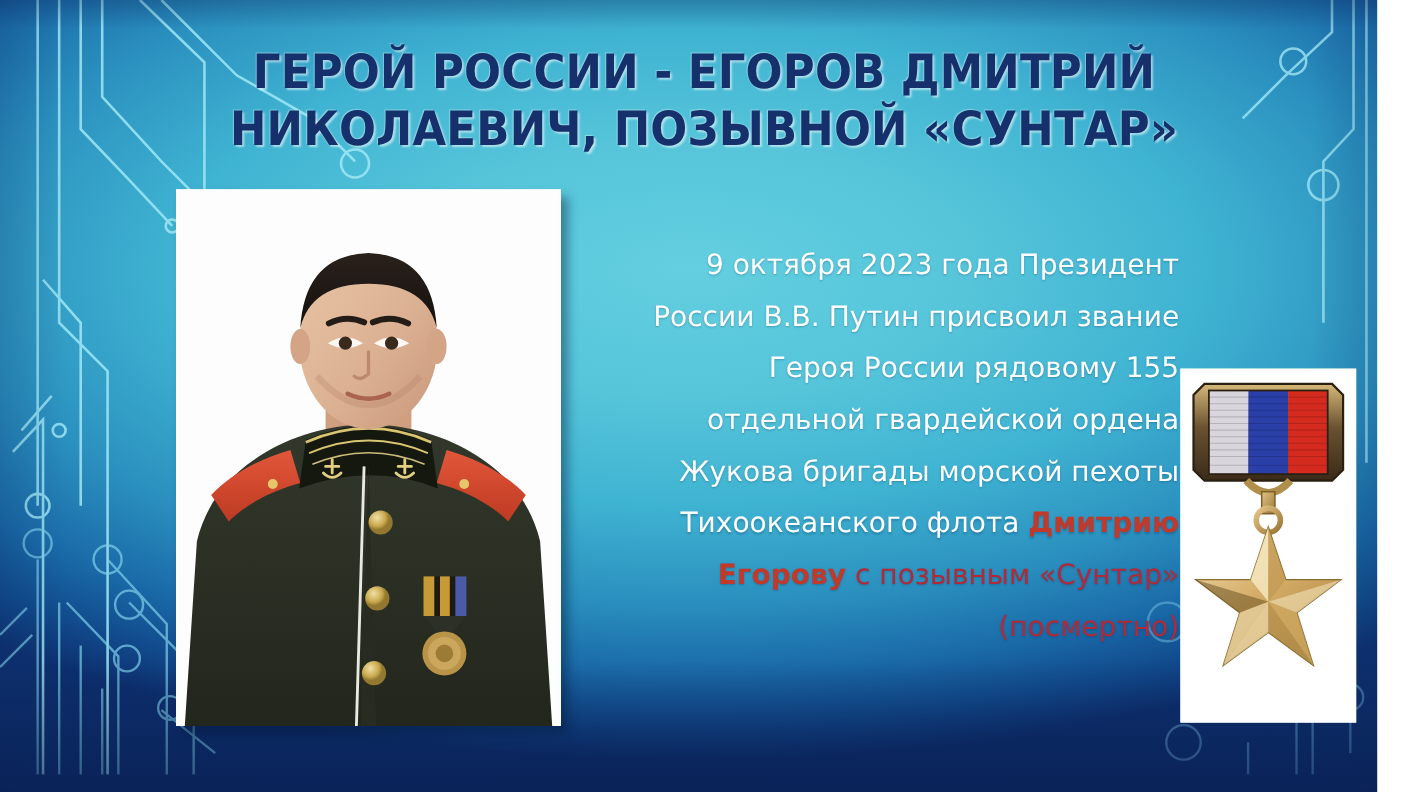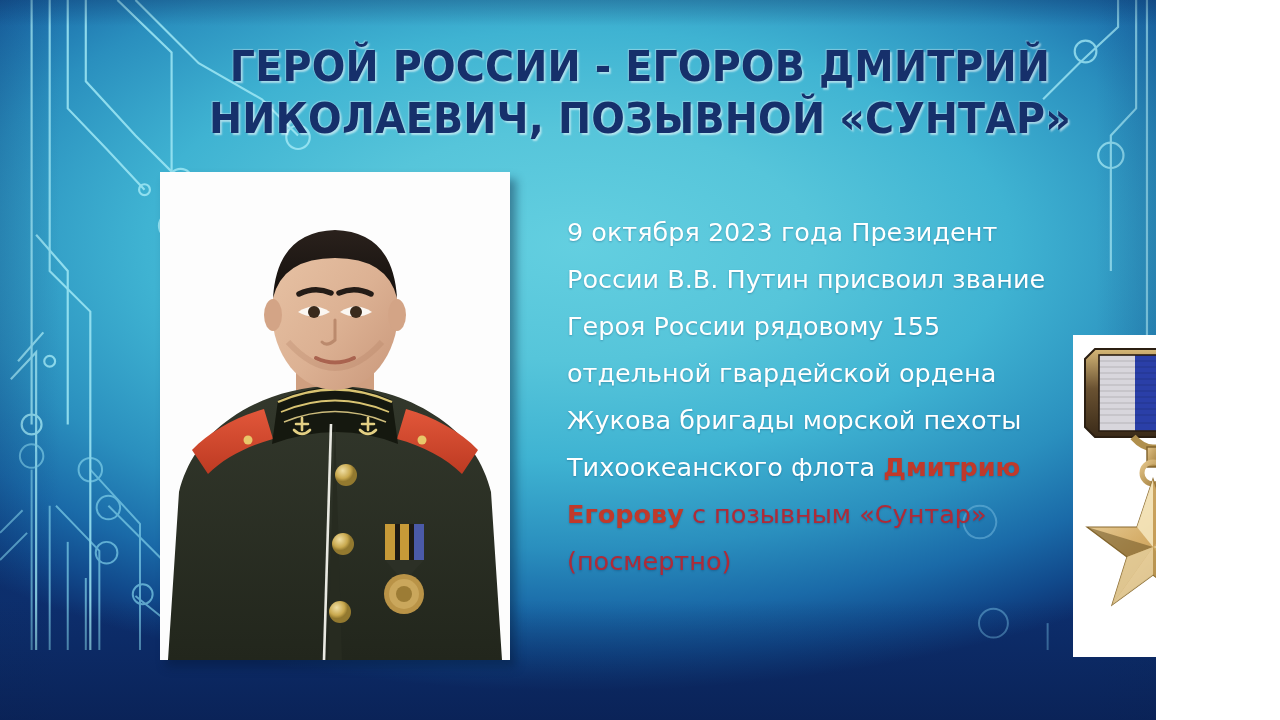--- a/index.html
+++ b/index.html
@@ -6,21 +6,21 @@
     margin: 0;
     padding: 0;
     width: 1280px;
     height: 720px;
     overflow: hidden;
     font-family: "Liberation Sans", sans-serif;
   }
 
   #slide {
     position: relative;
-    width: 1156px;
+    width: 1252px;
     height: 720px;
     overflow: hidden;
     background: radial-gradient(ellipse 78% 62% at 50% 34%,
                   #63cfe0 0%,
                   #56c5da 26%,
                   #3fb3d2 48%,
                   #2a8fbe 68%,
                   #1a6aa8 82%,
                   #114a8c 92%,
                   #0d2f6e 100%);
@@ -74,28 +74,29 @@
     background: #ffffff;
     box-shadow: 6px 7px 9px rgba(5,25,55,0.42);
     overflow: hidden;
   }
   #photo-frame svg { display: block; width: 100%; height: 100%; }
 
   
   #body-text {
     position: absolute;
     left: 567px;
-    top: 209px;
+    top: 218px;
     width: 505px;
     color: #ffffff;
     font-family: "DejaVu Sans", sans-serif;
     font-size: 25.5px;
     line-height: 47px;
     font-weight: 400;
     text-shadow: 0 1px 2px rgba(10,50,90,0.30);
+    text-align: right;
   }
   #body-text .hl-name {
     color: #c0392b;
     font-weight: bold;
   }
   #body-text .hl-tail {
     color: #b02a37;
   }
 
   

